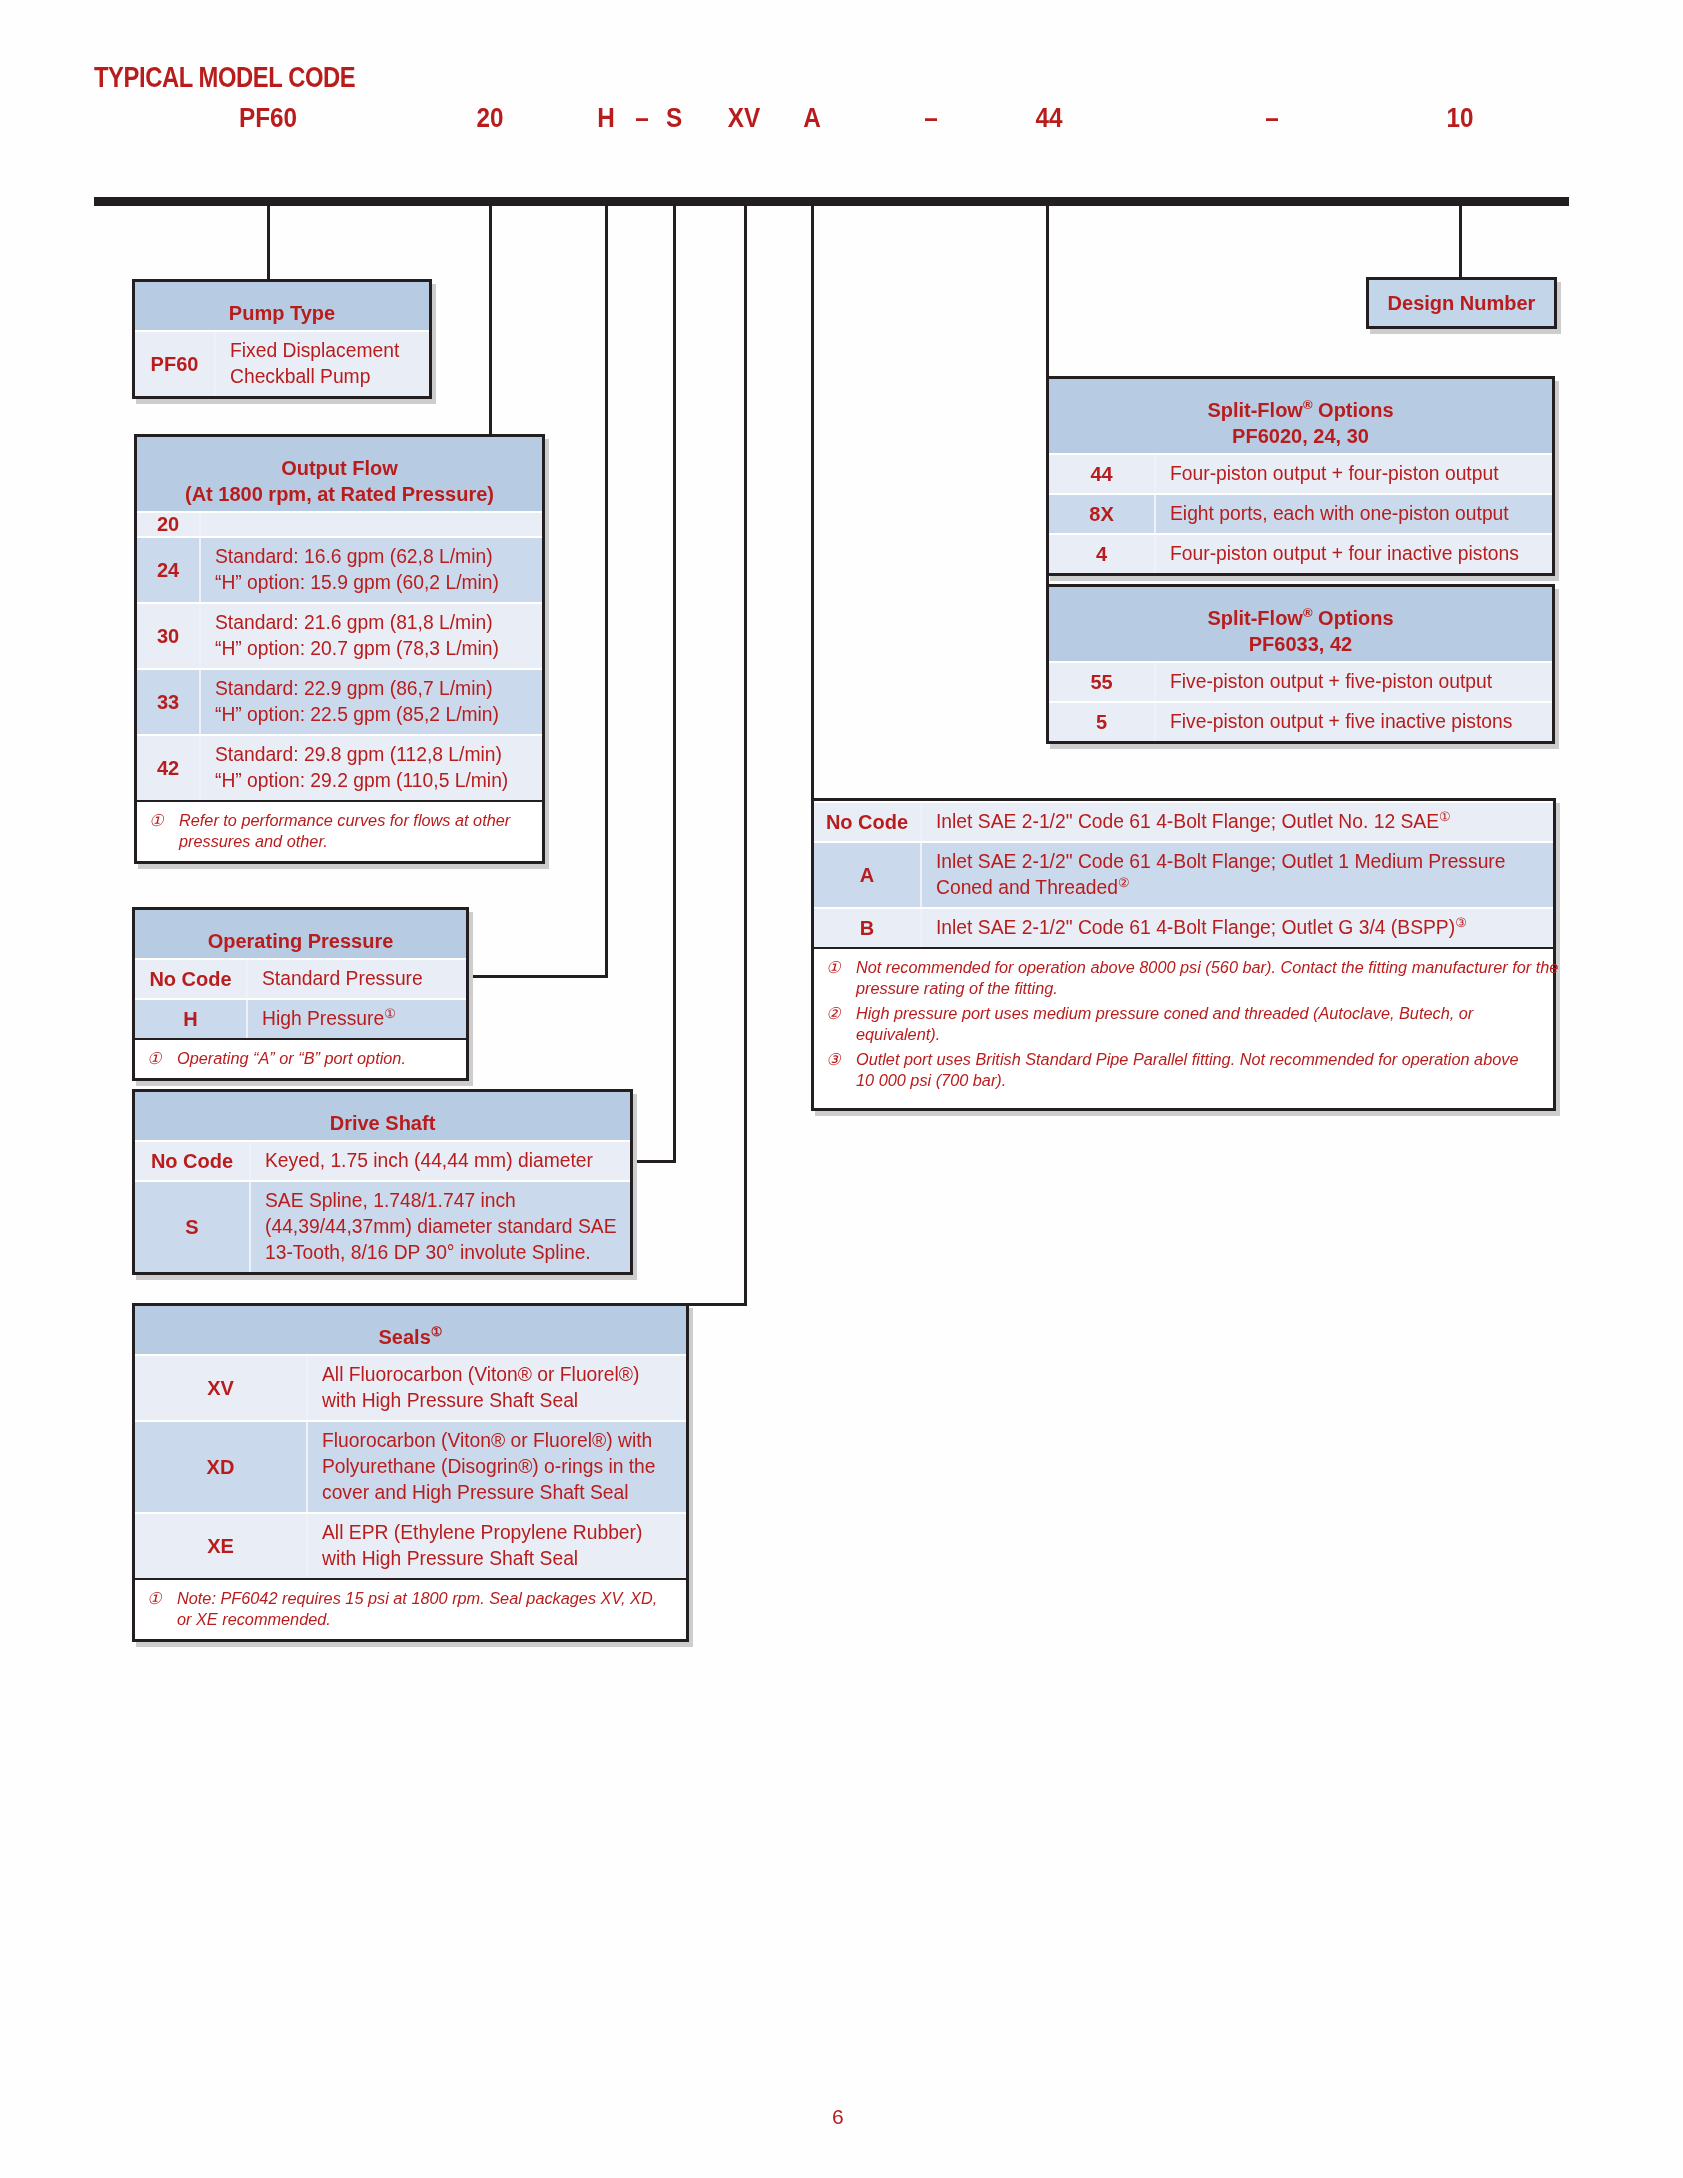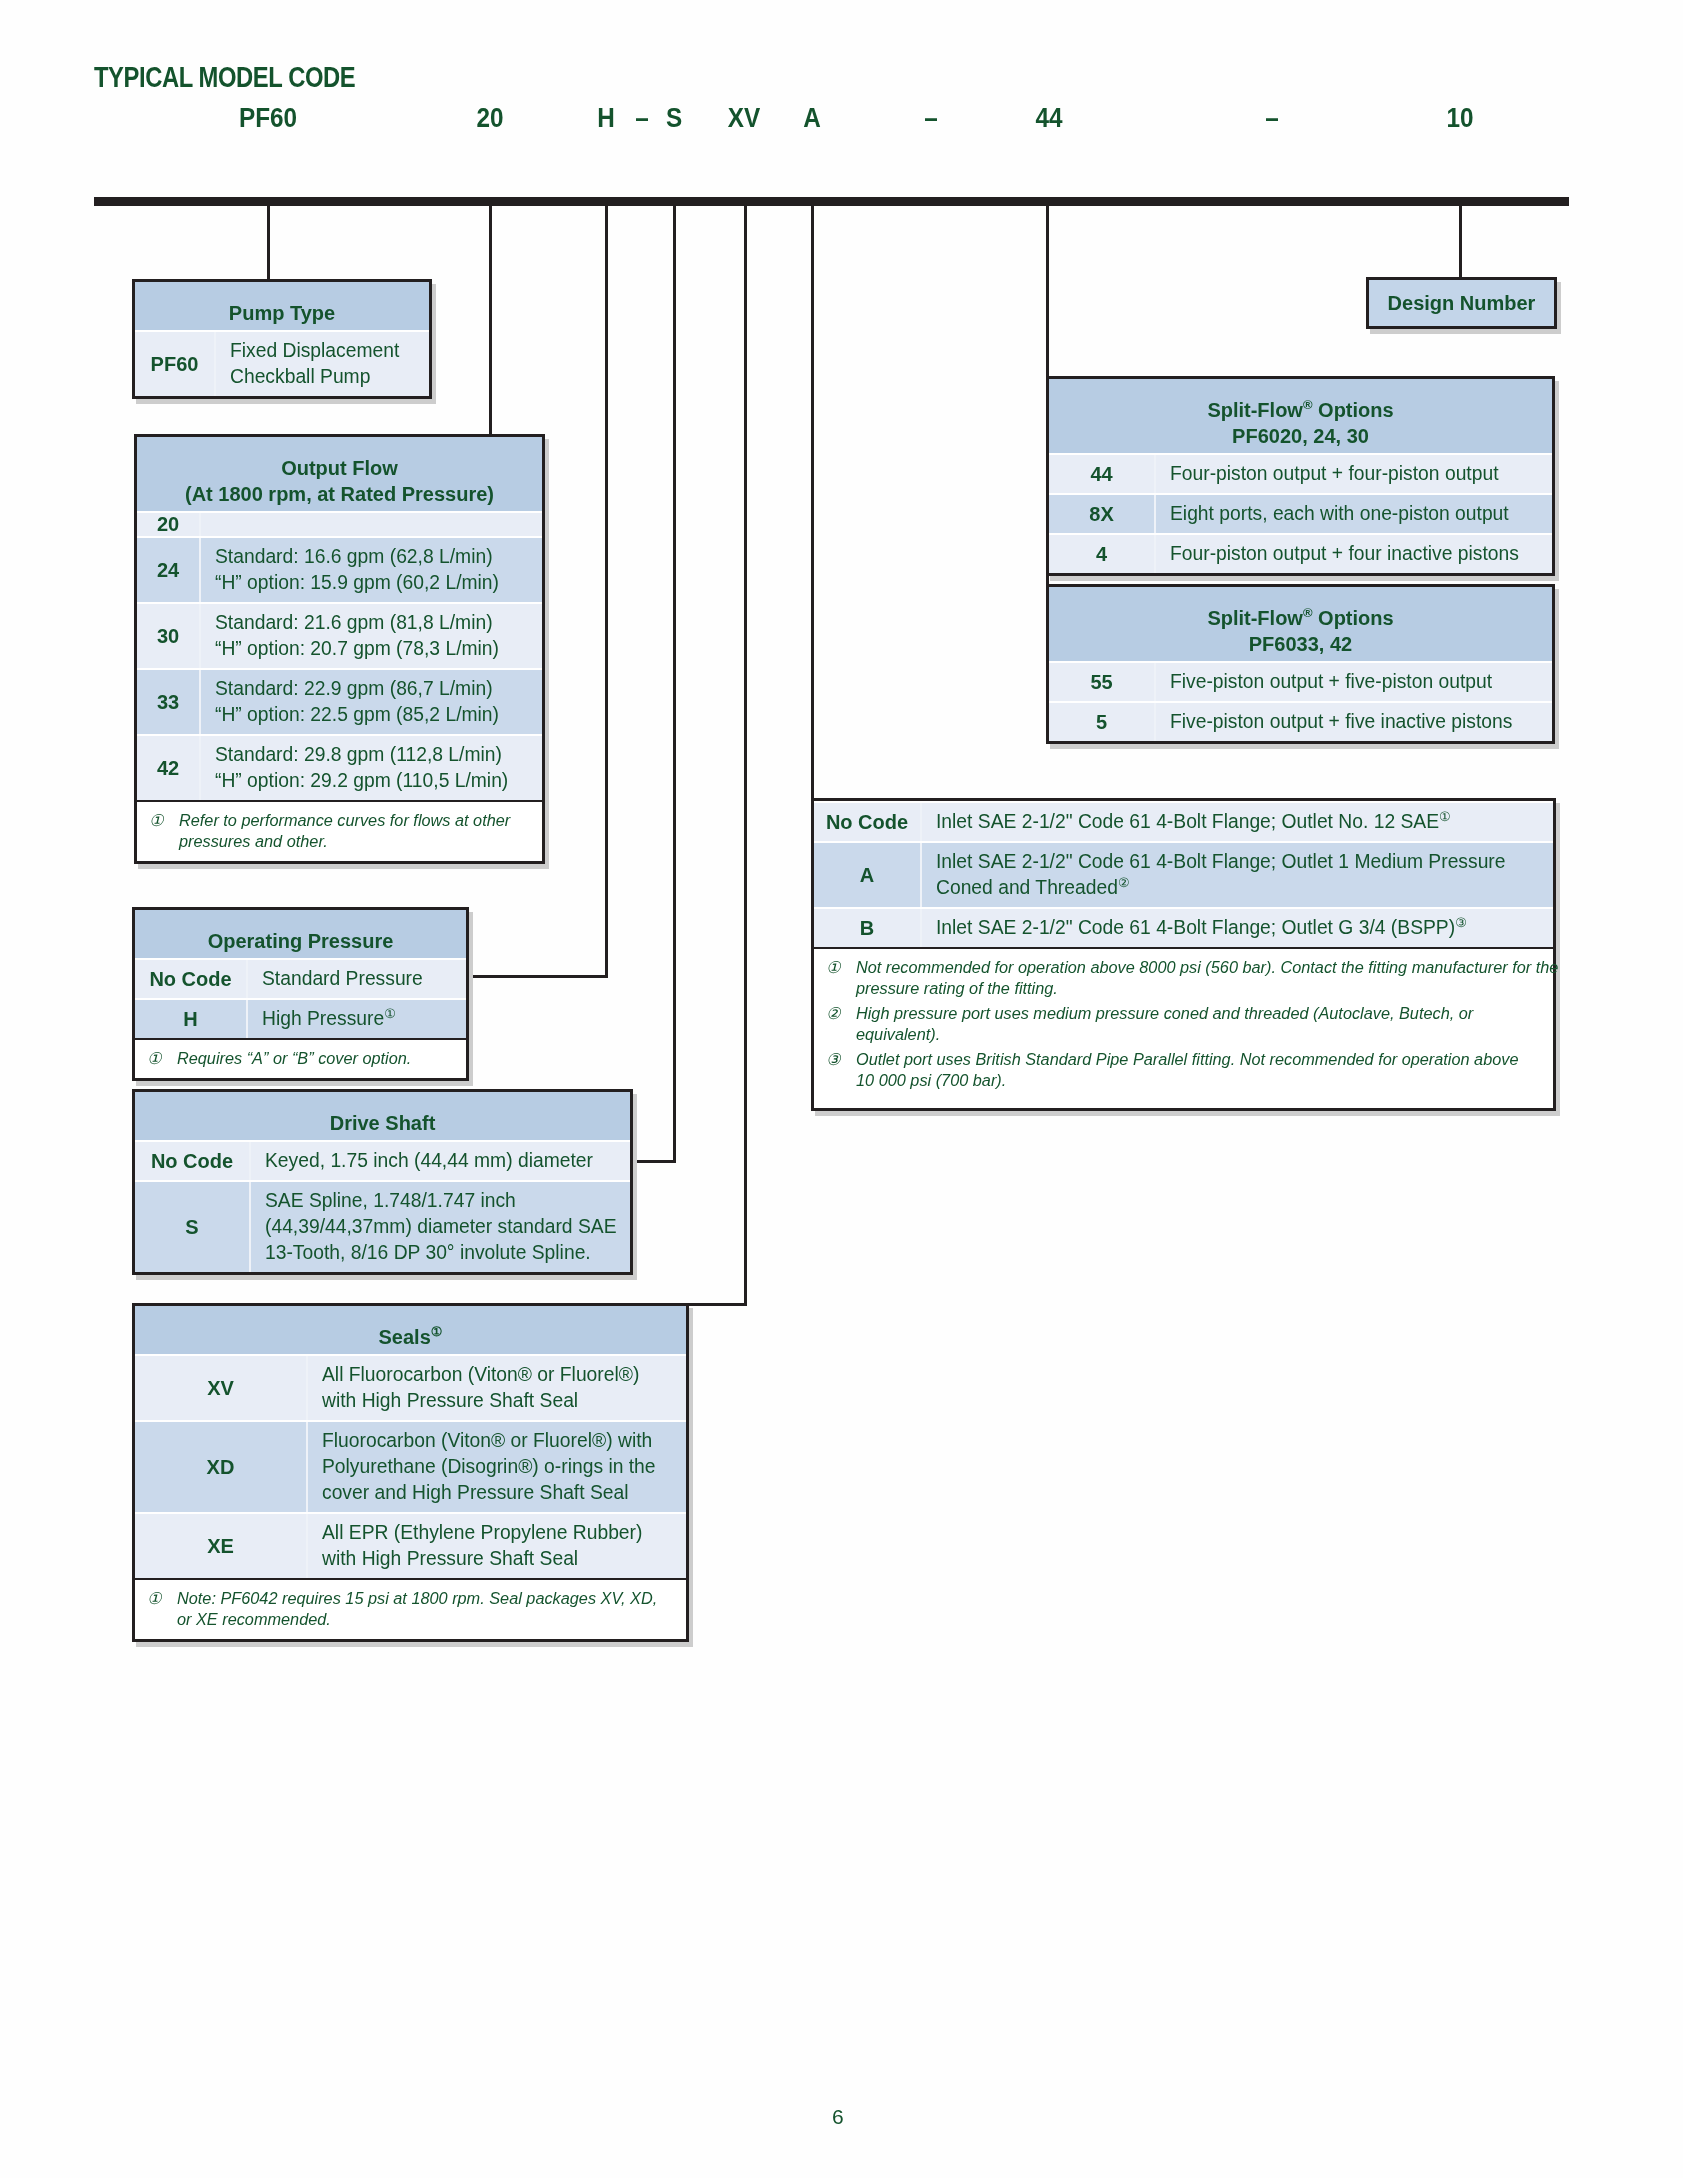--- a/index.html
+++ b/index.html
@@ -1,18 +1,18 @@
 <!DOCTYPE html>
 <html><head>
 <meta charset="utf-8">
 <style>
   html,body { margin:0; padding:0; background:#ffffff; }
   .page {
     position:relative; width:1683px; height:2178px; background:#fefefe;
-    font-family:"Liberation Sans", sans-serif; color:#14532d; overflow:hidden;
+    font-family:"Liberation Sans", sans-serif; color:#b91c1c; overflow:hidden;
   }
   .doc-title {
     position:absolute; left:94px; top:61px; font-size:29px; font-weight:bold;
     letter-spacing:-0.5px; transform:scaleX(0.82); transform-origin:left center;
     white-space:nowrap;
   }
   .code-seg {
     position:absolute; top:103px; font-size:27px; font-weight:bold;
     transform:translateX(-50%) scaleX(0.9); white-space:nowrap;
   }
@@ -156,21 +156,21 @@
     </div>
     <div class="trow med">
       <div class="tcode" style="flex-basis:111px">H</div>
       <div class="tdesc">
         <div><span>High Pressure</span><sup>①</sup></div>
       </div>
     </div>
     <div class="tfoot">
       <span class="fn-marker">①</span>
       <span class="fn-text">
-          <div>Requires “A” or “B” cover option.</div>
+          <div>Operating “A” or “B” port option.</div>
         </span>
     </div>
   </div>
 
   <div class="tbl" style="left:132px;top:1089px;width:495px">
     <div class="thead">Drive Shaft</div>
     <div class="trow light">
       <div class="tcode" style="flex-basis:114px">No Code</div>
       <div class="tdesc">
         <div>Keyed, 1.75 inch (44,44 mm) diameter</div>

